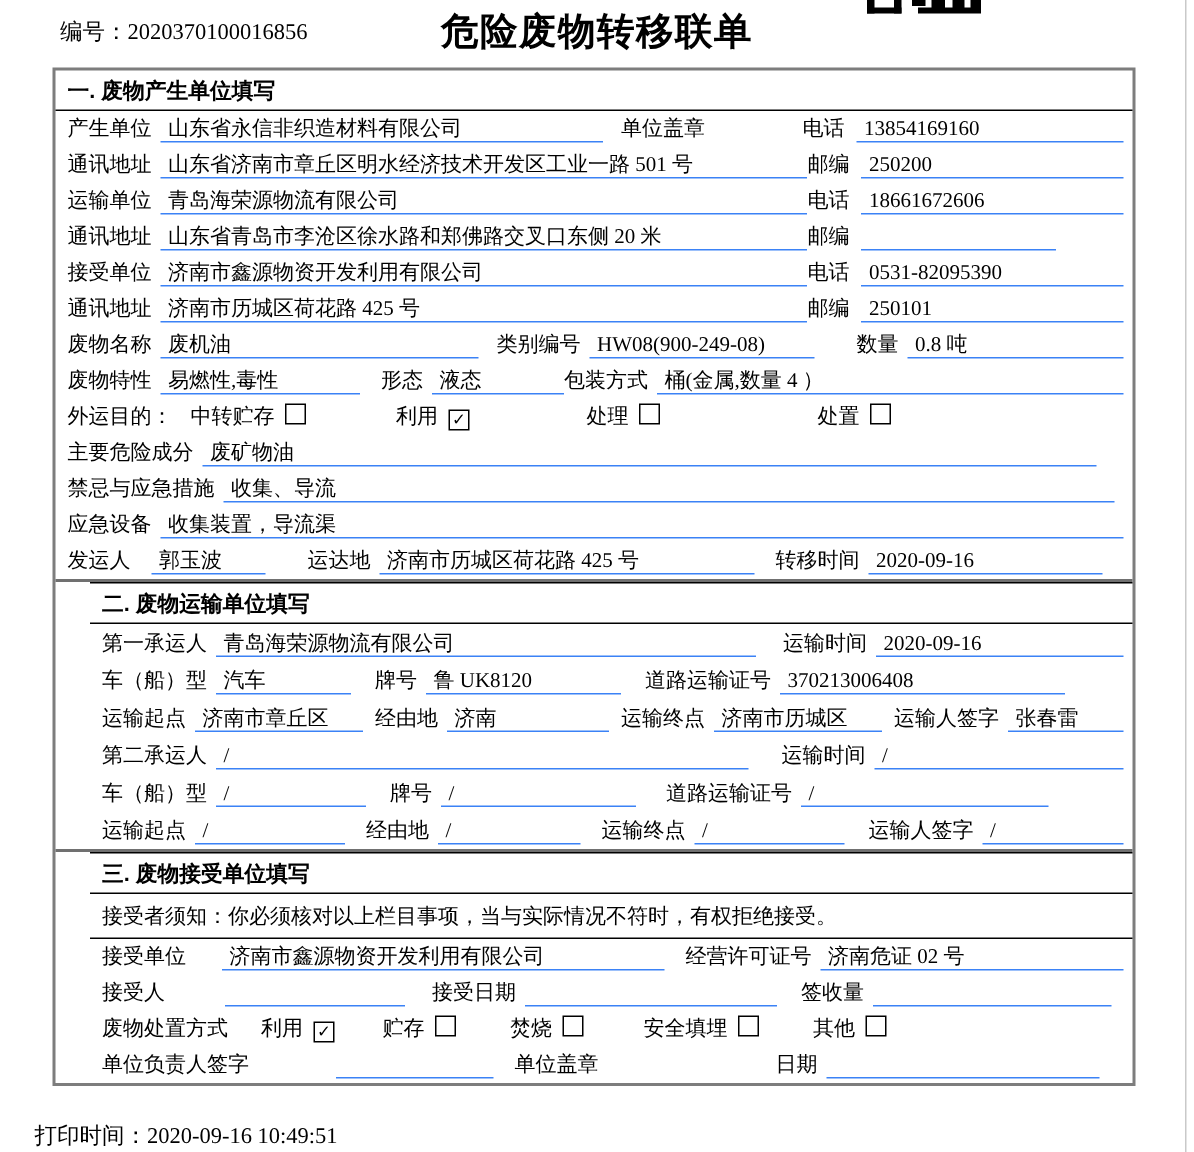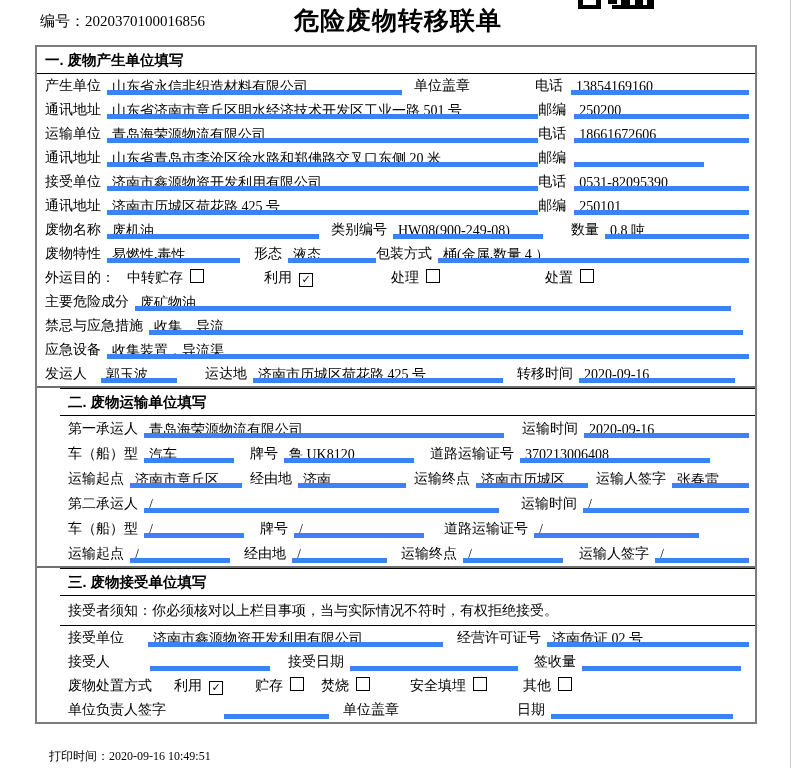--- a/index.html
+++ b/index.html
@@ -24,34 +24,34 @@
              font-size:14.5px;padding:4px 8px 3px 8px;border-bottom:1px solid #000;}
   .section + .section .sec-title{border-top:1px solid #000;}
   .note-row{font-size:14px;padding:6px 8px 5px 8px;border-bottom:1px solid #000;}
 
   .row{display:flex;align-items:flex-end;height:24px;box-sizing:border-box;
        padding:0 6px 3px 8px;font-size:14px;}
   .s2 .row{height:25px;}
   .s3 .row{height:24px;}
   .lbl{white-space:nowrap;margin-right:6px;}
   .txt{white-space:nowrap;}
-  .val{border-bottom:5px solid #3b82f6;padding:0 5px;white-space:nowrap;overflow:hidden;
+  .val{border-bottom:1px solid #3b82f6;padding:0 5px;white-space:nowrap;overflow:hidden;
        height:17px;line-height:17px;box-sizing:border-box;margin-top:43px;}
   .fill{flex:1;}
   .c{}
   .rgroup{margin-left:auto;display:flex;align-items:flex-end;width:214px;}
   .rgroup .lbl{margin-right:8px;}
 
   .cb{display:inline-block;width:12px;height:12px;border:1px solid #000;
       margin-left:7px;font-size:11px;line-height:12px;text-align:center;
       vertical-align:-1px;font-family:"DejaVu Sans",sans-serif;}
   .cbi{white-space:nowrap;}
 
   
-  .print-time{position:absolute;left:49px;top:748px;font-size:12px;white-space:nowrap;}
+  .print-time{position:absolute;left:23px;top:748px;font-size:15px;white-space:nowrap;}
 </style>
 </head>
 <body>
 
 <div class="doc">
 
   <div class="serial"><span>编号：</span><span>2020370100016856</span></div>
   <div class="title">危险废物转移联单</div>
   <div class="qr">
     <div style="left:0;top:0;width:5px;height:9px;"></div>
@@ -251,21 +251,21 @@
         <span class="lbl" style="margin-left:18px;">接受日期</span>
         <span class="val" style="width:168px;"></span>
         <span class="lbl" style="margin-left:16px;">签收量</span>
         <span class="val fill" style="margin-right:8px;"></span>
       </div>
 
       <div class="row">
         <span class="lbl">废物处置方式</span>
         <span class="cbi" style="margin-left:16px;"><span>利用</span><span class="cb">✓</span></span>
         <span class="cbi" style="margin-left:32px;"><span>贮存</span><span class="cb"></span></span>
-        <span class="cbi" style="margin-left:17px;text-align:center;"><span>焚烧</span><span class="cb"></span></span>
+        <span class="cbi" style="margin-left:36px;text-align:center;"><span>焚烧</span><span class="cb"></span></span>
         <span class="cbi" style="margin-left:40px;"><span>安全填埋</span><span class="cb"></span></span>
         <span class="cbi" style="margin-left:36px;"><span>其他</span><span class="cb"></span></span>
       </div>
 
       <div class="row">
         <span class="lbl">单位负责人签字</span>
         <span class="val" style="width:105px;margin-left:52px;"></span>
         <span class="txt" style="margin-left:14px;">单位盖章</span>
         <span class="lbl" style="margin-left:118px;">日期</span>
         <span class="val fill" style="margin-right:16px;"></span>

